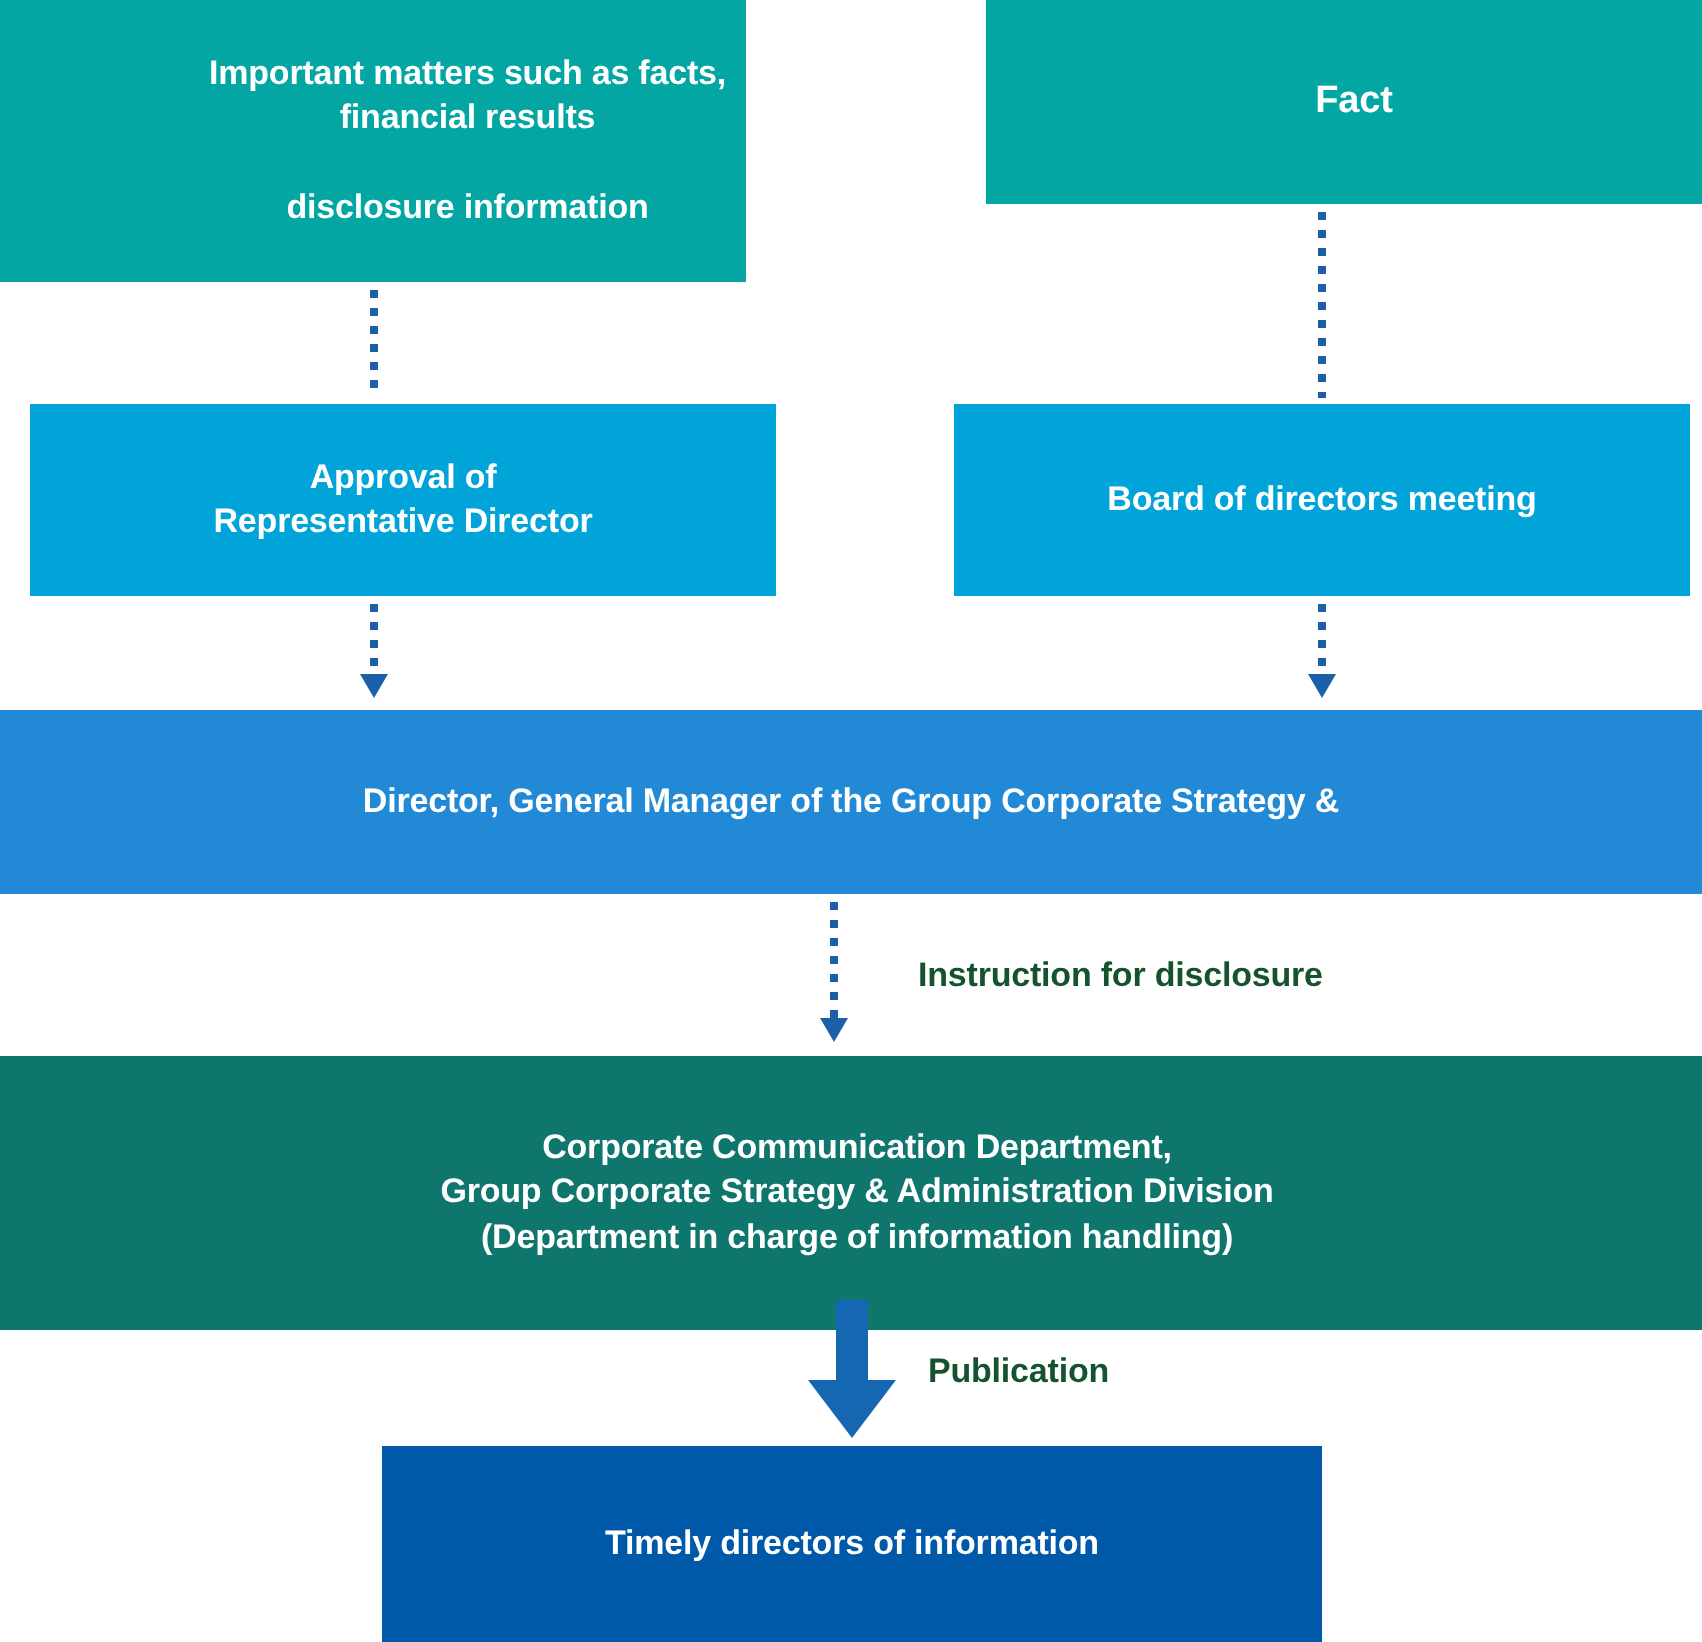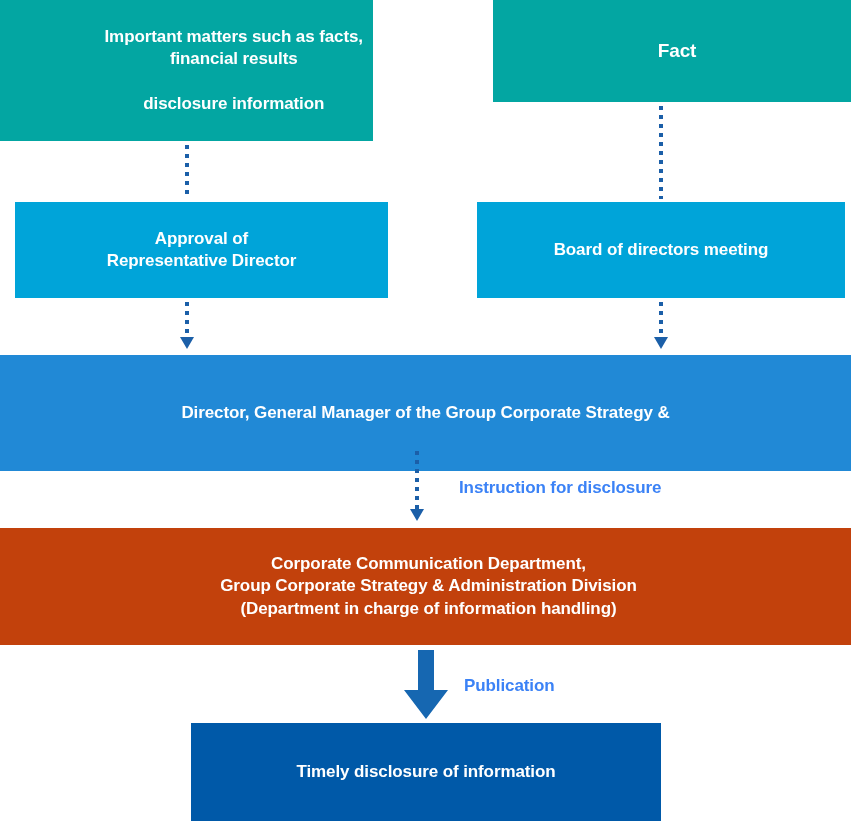--- a/index.html
+++ b/index.html
@@ -49,27 +49,27 @@
     left: 15px;  top: 202px; width: 373px; height: 96px;
     background: #00A4D9;
     font-size: 17px;
   }
   .node-board {
     left: 477px; top: 202px; width: 368px; height: 96px;
     background: #00A4D9;
     font-size: 17px;
   }
   .node-director {
-    left: 0px;  top: 355px; width: 851px; height: 116px;
+    left: 0px;  top: 355px; width: 851px; height: 92px;
     background: #2189D6;
     font-size: 17px;
   }
   .node-corpcomm {
-    left: 0px;  top: 528px; width: 851px; height: 117px;
-    background: #c2410c;
+    left: 0px;  top: 528px; width: 851px; height: 137px;
+    background: #0f766e;
     font-size: 17px;
     padding-left: 16px;
   }
   .node-timely {
     left: 191px; top: 723px; width: 470px; height: 98px;
     background: #0059A8;
     font-size: 17px;
   }
 
   
@@ -111,21 +111,21 @@
     left: 403px;
     top: 650px;
     width: 46px;
     height: 70px;
   }
   .block-arrow svg { display: block; }
 
   
   .edge-label {
     position: absolute;
-    color: #3b82f6;
+    color: #14532d;
     font-weight: bold;
     font-size: 17px;
     white-space: nowrap;
     letter-spacing: -0.1px;
   }
   .label-instruction { left: 459px; top: 478px; }
   .label-publication { left: 464px; top: 676px; }
 
   .nodelabel { display: block; }
 </style>
@@ -187,16 +187,16 @@
   </div>
 
   <div class="block-arrow">
     <svg width="46" height="70" viewBox="0 0 46 70" xmlns="http://www.w3.org/2000/svg">
       <polygon points="15,0 31,0 31,40 45,40 23,69 1,40 15,40" fill="#1667B1"></polygon>
     </svg>
   </div>
   <div class="edge-label label-publication">Publication</div>
 
   <div class="node node-timely">
-    <span class="nodelabel">Timely disclosure of information</span>
+    <span class="nodelabel">Timely directors of information</span>
   </div>
 
 </div>
 
 </body></html>

